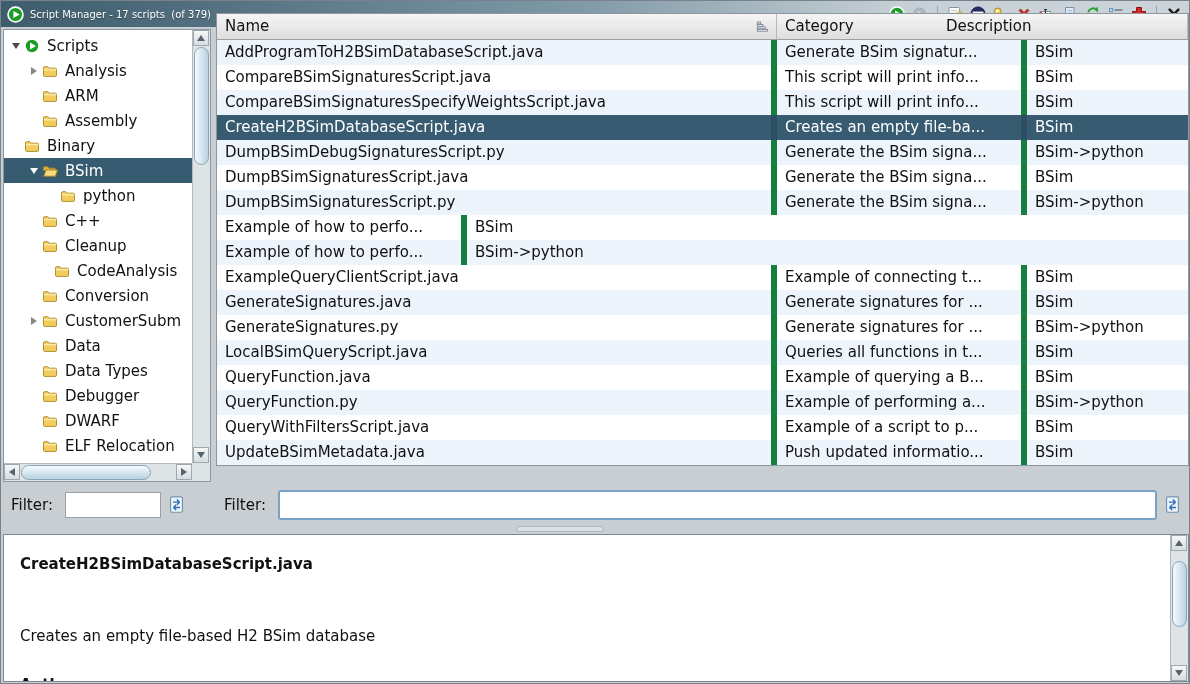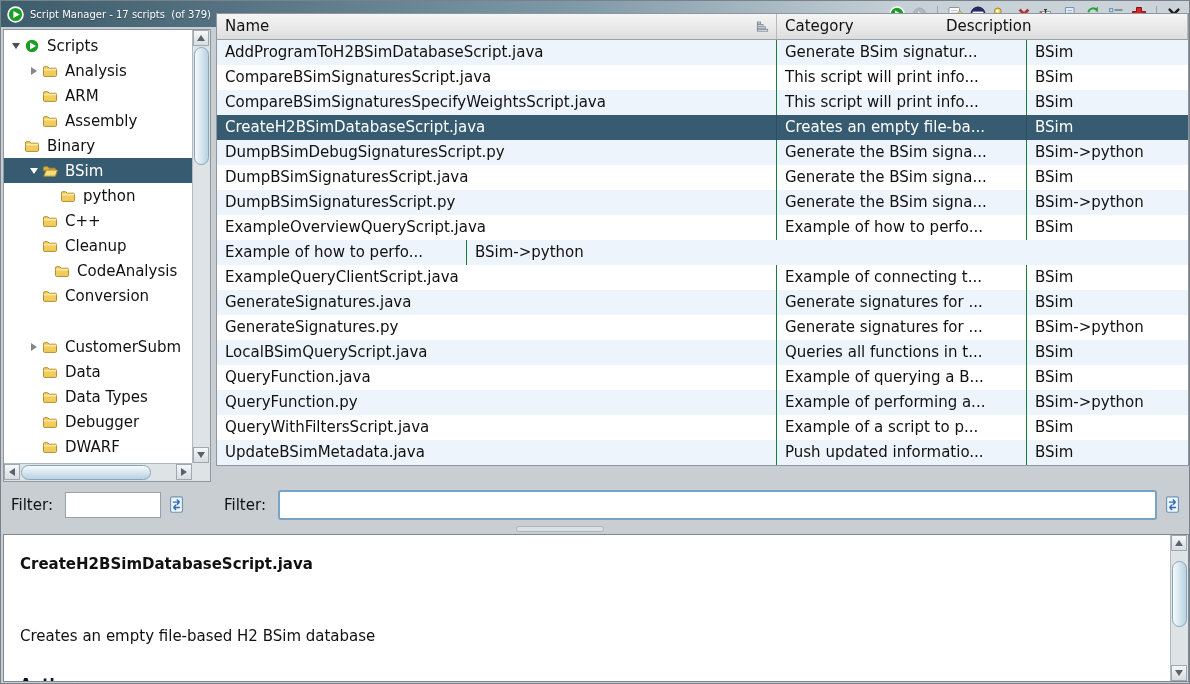--- a/index.html
+++ b/index.html
@@ -38,21 +38,21 @@
     background:#fff;border:1px solid #8e979e;box-sizing:border-box;overflow:hidden;}
   .thead{height:26px;display:flex;background:linear-gradient(#f5f5f5,#dedede);
     border-bottom:1px solid #9aa0a5;box-sizing:border-box;}
   .th{box-sizing:border-box;padding:3px 8px 0 8px;border-right:1px solid #b9b9b9;
     position:relative;white-space:nowrap;}
   .th.c0{width:560px;}.th.c1{width:250px;}.th.c2{flex:1;border-right:none;}
   .sort-ic{position:absolute;right:6px;top:5px;width:15px;height:15px;}
   .tr{height:25px;display:flex;}
   .tr.alt{background:var(--alt);}
   .tr.sel{background:var(--sel);color:#fff;}
-  .td{box-sizing:border-box;padding:3px 8px 0 8px;border-right:1px solid #15803d;
+  .td{box-sizing:border-box;padding:3px 8px 0 8px;border-right:6px solid #15803d;
     white-space:nowrap;overflow:hidden;}
   .tr.sel .td{border-right-color:#2d4d62;}
   .td.c0{width:560px;}.td.c1{width:250px;}.td.c2{flex:1;border-right:none;}
 
   
   .sb{position:absolute;background:#dee3e6;box-sizing:border-box;}
   .sb.v{width:18px;border-left:1px solid #b2bac0;}
   .sb.h{height:18px;border-top:1px solid #b2bac0;}
   .sbtn{position:absolute;width:16px;height:16px;background:linear-gradient(#f5f7f8,#d8dde0);
     border:1px solid #9fa8af;box-sizing:border-box;display:flex;align-items:center;justify-content:center;}
@@ -280,21 +280,21 @@
           <span class="tlabel">CodeAnalysis</span>
         </div>
         <div class="tree-row" style="padding-left: 22px;">
           <span class="exp"></span>
           <span class="ticon"><svg viewBox="0 0 16 16">
               <path d="M1.5 4.8 q0-1.1 1.1-1.1 h3.1 l1.5 1.5 h6.2 q1.1 0 1.1 1.1 v6 q0 1.1-1.1 1.1 H2.6 q-1.1 0-1.1-1.1 Z" fill="#f2cd5e" stroke="#b08f2f"></path>
               <path d="M1.8 6.6 h12.4" stroke="#fbe9a8" stroke-width="1.6"></path>
             </svg></span>
           <span class="tlabel">Conversion</span>
         </div>
-        <div class="tree-row" style="padding-left: 22px; margin-top: 26px;">
+        <div class="tree-row" style="padding-left: 22px;">
           <span class="exp right">
             <i></i>
           </span>
           <span class="ticon"><svg viewBox="0 0 16 16">
               <path d="M1.5 4.8 q0-1.1 1.1-1.1 h3.1 l1.5 1.5 h6.2 q1.1 0 1.1 1.1 v6 q0 1.1-1.1 1.1 H2.6 q-1.1 0-1.1-1.1 Z" fill="#f2cd5e" stroke="#b08f2f"></path>
               <path d="M1.8 6.6 h12.4" stroke="#fbe9a8" stroke-width="1.6"></path>
             </svg></span>
           <span class="tlabel">CustomerSubm</span>
         </div>
         <div class="tree-row" style="padding-left: 22px;">
@@ -417,21 +417,20 @@
           <div class="td c0">DumpBSimSignaturesScript.java</div>
           <div class="td c1">Generate the BSim signa...</div>
           <div class="td c2">BSim</div>
         </div>
         <div class="tr alt">
           <div class="td c0">DumpBSimSignaturesScript.py</div>
           <div class="td c1">Generate the BSim signa...</div>
           <div class="td c2">BSim-&gt;python</div>
         </div>
         <div class="tr">
-          <div class="td c0">ExampleOverviewQueryScript.java</div>
           <div class="td c1">Example of how to perfo...</div>
           <div class="td c2">BSim</div>
         </div>
         <div class="tr alt">
           <div class="td c1">Example of how to perfo...</div>
           <div class="td c2">BSim-&gt;python</div>
         </div>
         <div class="tr">
           <div class="td c0">ExampleQueryClientScript.java</div>
           <div class="td c1">Example of connecting t...</div>

